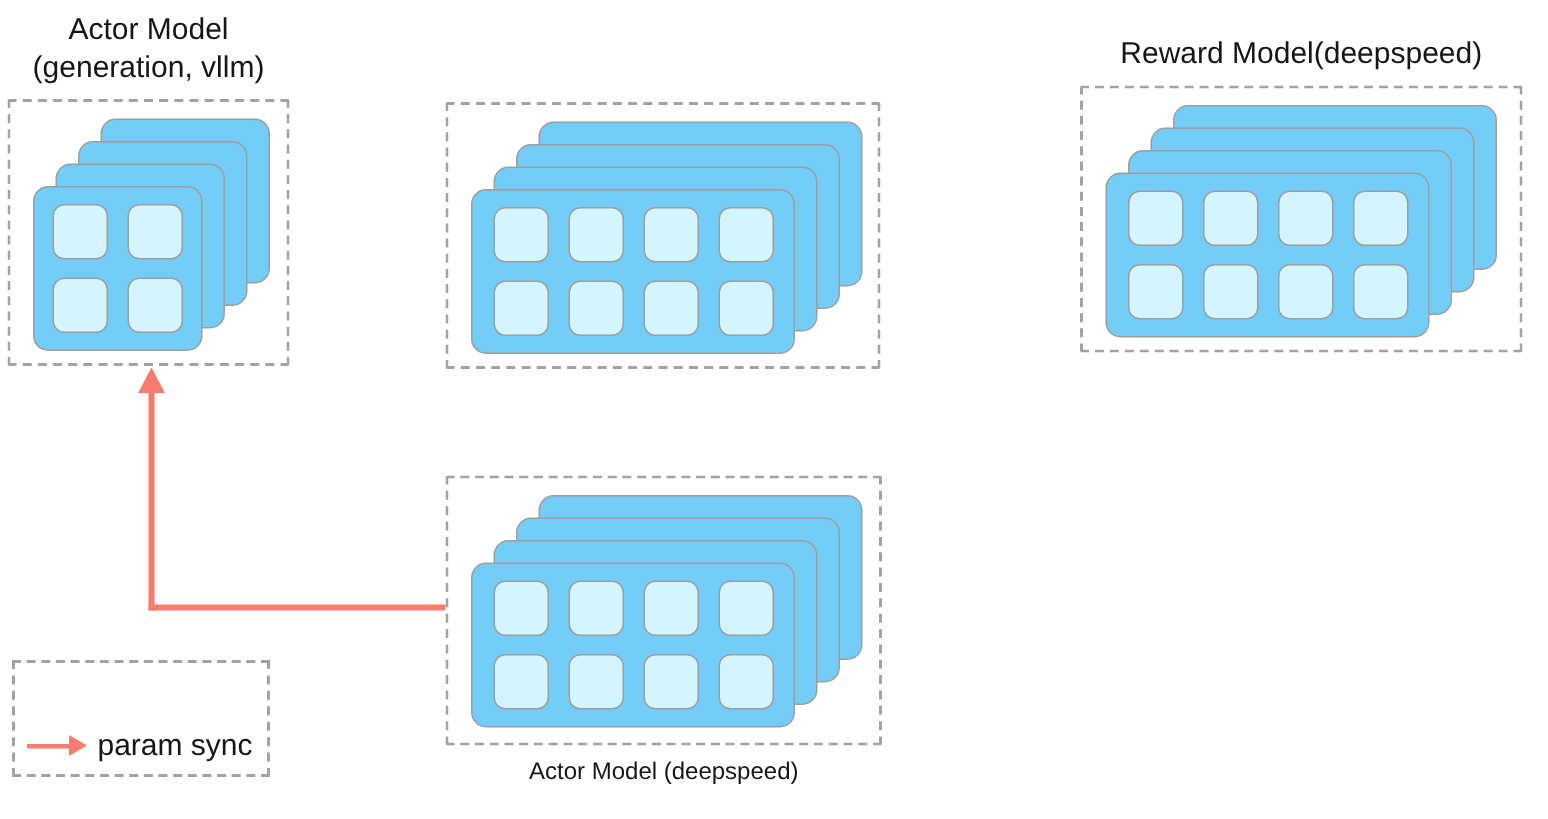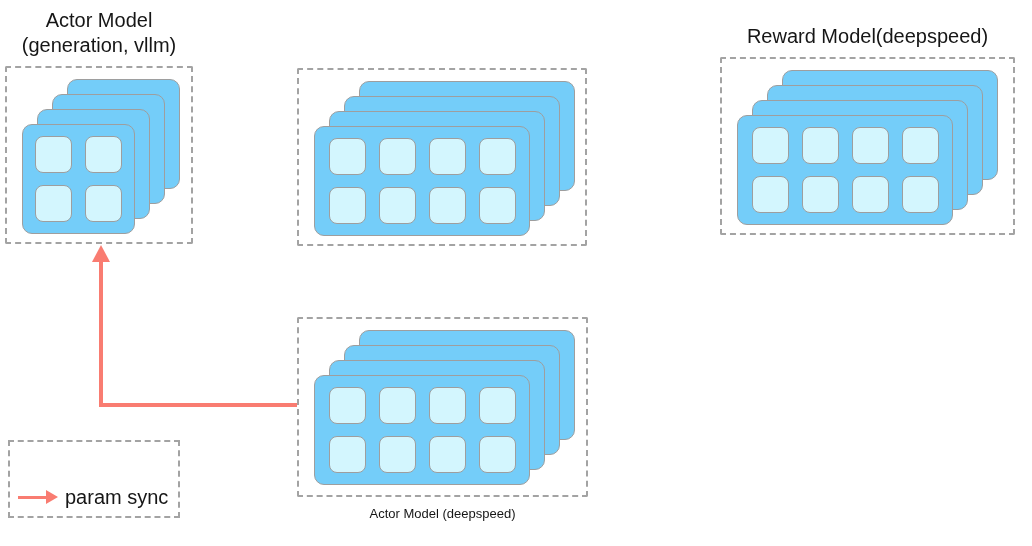--- a/index.html
+++ b/index.html
@@ -38,21 +38,21 @@
     text-align: center;
     white-space: pre;
     color: #161616;
   }
   .label-below {
     position: absolute;
     left: 50%;
     top: 100%;
     transform: translateX(-50%);
     margin-top: 9px;
-    font-size: 13px;
+    font-size: 16px;
     white-space: pre;
     text-align: center;
     color: #161616;
   }
 
   .stack {
     position: absolute;
     left: 15px;
     top: 11px;
   }

